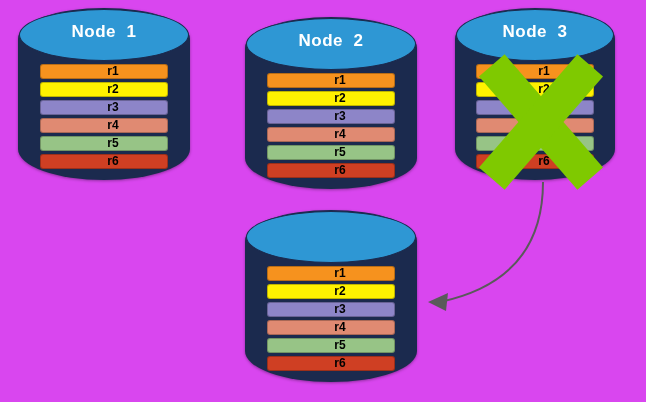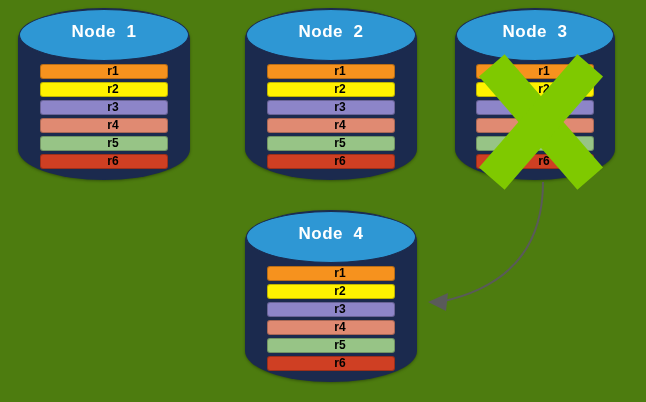--- a/index.html
+++ b/index.html
@@ -4,21 +4,21 @@
 <style>
   html, body {
     margin: 0;
     padding: 0;
     background: #ffffff;
   }
   #canvas {
     position: relative;
     width: 646px;
     height: 402px;
-    background: #4d7c0f;
+    background: #d946ef;
     overflow: hidden;
     font-family: "Liberation Sans", sans-serif;
   }
 
   
   .node {
     position: absolute;
   }
   .node-body {
     position: absolute;
@@ -118,21 +118,21 @@
     <div class="rows">
       <div class="row" style="background:#f6921e">r1</div>
       <div class="row" style="background:#fff200">r2</div>
       <div class="row" style="background:#8d85c8">r3</div>
       <div class="row" style="background:#e08a72">r4</div>
       <div class="row" style="background:#97c486">r5</div>
       <div class="row" style="background:#cf3f23">r6</div>
     </div>
   </div>
 
-  <div class="node" style="left:245px; top:8px; width:172px; height:172px;">
+  <div class="node" style="left:245px; top:17px; width:172px; height:172px;">
     <div class="node-body"></div>
     <div class="node-top"></div>
     <div class="node-title">Node  2</div>
     <div class="rows">
       <div class="row" style="background:#f6921e">r1</div>
       <div class="row" style="background:#fff200">r2</div>
       <div class="row" style="background:#8d85c8">r3</div>
       <div class="row" style="background:#e08a72">r4</div>
       <div class="row" style="background:#97c486">r5</div>
       <div class="row" style="background:#cf3f23">r6</div>
@@ -153,21 +153,20 @@
     </div>
     <div class="cross" style="left:8px; top:42px; width:156px; height:144px;">
       <div class="cross-bar a"></div>
       <div class="cross-bar b"></div>
     </div>
   </div>
 
   <div class="node" style="left:245px; top:210px; width:172px; height:172px;">
     <div class="node-body"></div>
     <div class="node-top"></div>
-    <div class="node-title">Node  4</div>
     <div class="rows">
       <div class="row" style="background:#f6921e">r1</div>
       <div class="row" style="background:#fff200">r2</div>
       <div class="row" style="background:#8d85c8">r3</div>
       <div class="row" style="background:#e08a72">r4</div>
       <div class="row" style="background:#97c486">r5</div>
       <div class="row" style="background:#cf3f23">r6</div>
     </div>
   </div>
 

